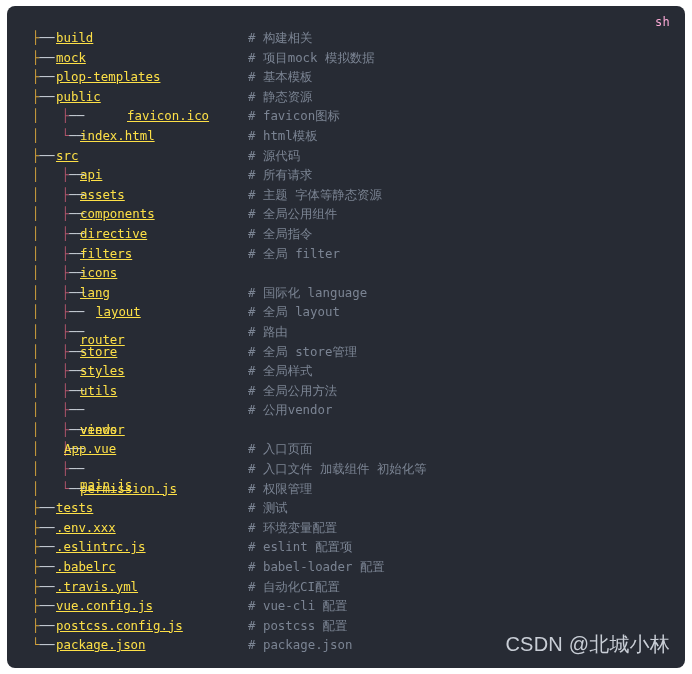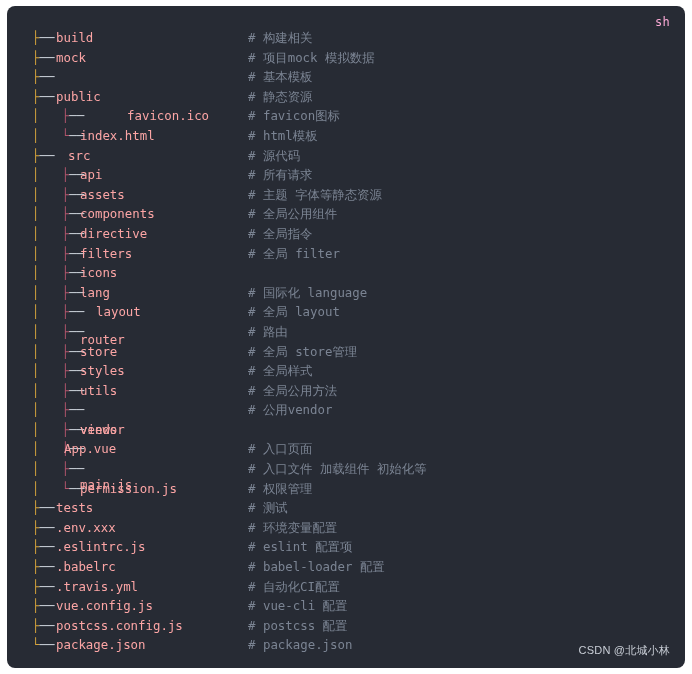--- a/index.html
+++ b/index.html
@@ -59,21 +59,22 @@
     left: 24px;
     top: 0;
     white-space: pre;
     letter-spacing: 0px;
   }
 
   .fname {
     position: absolute;
     top: 0;
     white-space: pre;
-    color: #fca5a5;
+    color: #fde047;
+    text-decoration: underline;
   }
 
   .comment {
     position: absolute;
     left: 240px;
     top: 0;
     white-space: pre;
     color: #7b8493;
     font-family: "DejaVu Sans Mono", "Liberation Mono", monospace;
   }
@@ -81,40 +82,40 @@
   
   .stem  { color: #d5a33c; }  
   .dash  { color: #c8cdd6; }  
   .tee2  { color: #b0556b; }  
 
   .watermark {
     position: absolute;
     right: 14px;
     bottom: 9px;
     font-family: "Liberation Sans", sans-serif;
-    font-size: 11px;
+    font-size: 20px;
     color: #c9ced6;
     letter-spacing: 0.2px;
   }
 </style>
 </head>
 <body>
 
 <div class="code-panel">
 
   <div class="lang-tag">sh</div>
 
   <div class="code-body" id="code-body">
       <div class="row"><span class="tree"><span class="stem">├</span><span class="dash">──</span></span><span class="fname" style="left: 48px;">build</span><span class="comment"># 构建相关</span></div>
       <div class="row"><span class="tree"><span class="stem">├</span><span class="dash">──</span></span><span class="fname" style="left: 48px;">mock</span><span class="comment"># 项目mock 模拟数据</span></div>
-      <div class="row"><span class="tree"><span class="stem">├</span><span class="dash">──</span></span><span class="comment"># 基本模板</span></div>
+      <div class="row"><span class="tree"><span class="stem">├</span><span class="dash">──</span></span><span class="fname" style="left: 48px;">plop-templates</span><span class="comment"># 基本模板</span></div>
       <div class="row"><span class="tree"><span class="stem">├</span><span class="dash">──</span></span><span class="fname" style="left: 48px;">public</span><span class="comment"># 静态资源</span></div>
       <div class="row"><span class="tree"><span class="stem">│   </span><span class="tee2">├</span><span class="dash">──</span></span><span class="fname" style="left: 72px; margin-left: 47px;">favicon.ico</span><span class="comment"># favicon图标</span></div>
       <div class="row"><span class="tree"><span class="stem">│   </span><span class="tee2">└</span><span class="dash">──</span></span><span class="fname" style="left: 72px;">index.html</span><span class="comment"># html模板</span></div>
-      <div class="row"><span class="tree"><span class="stem">├</span><span class="dash">──</span></span><span class="fname" style="left: 60px;">src</span><span class="comment"># 源代码</span></div>
+      <div class="row"><span class="tree"><span class="stem">├</span><span class="dash">──</span></span><span class="fname" style="left: 48px;">src</span><span class="comment"># 源代码</span></div>
       <div class="row"><span class="tree"><span class="stem">│   </span><span class="tee2">├</span><span class="dash">──</span></span><span class="fname" style="left: 72px;">api</span><span class="comment"># 所有请求</span></div>
       <div class="row"><span class="tree"><span class="stem">│   </span><span class="tee2">├</span><span class="dash">──</span></span><span class="fname" style="left: 72px;">assets</span><span class="comment"># 主题 字体等静态资源</span></div>
       <div class="row"><span class="tree"><span class="stem">│   </span><span class="tee2">├</span><span class="dash">──</span></span><span class="fname" style="left: 72px;">components</span><span class="comment"># 全局公用组件</span></div>
       <div class="row"><span class="tree"><span class="stem">│   </span><span class="tee2">├</span><span class="dash">──</span></span><span class="fname" style="left: 72px;">directive</span><span class="comment"># 全局指令</span></div>
       <div class="row"><span class="tree"><span class="stem">│   </span><span class="tee2">├</span><span class="dash">──</span></span><span class="fname" style="left: 72px;">filters</span><span class="comment"># 全局 filter</span></div>
       <div class="row"><span class="tree"><span class="stem">│   </span><span class="tee2">├</span><span class="dash">──</span></span><span class="fname" style="left: 72px;">icons</span></div>
       <div class="row"><span class="tree"><span class="stem">│   </span><span class="tee2">├</span><span class="dash">──</span></span><span class="fname" style="left: 72px;">lang</span><span class="comment"># 国际化 language</span></div>
       <div class="row"><span class="tree"><span class="stem">│   </span><span class="tee2">├</span><span class="dash">──</span></span><span class="fname" style="left: 88px;">layout</span><span class="comment"># 全局 layout</span></div>
       <div class="row"><span class="tree"><span class="stem">│   </span><span class="tee2">├</span><span class="dash">──</span></span><span class="fname" style="left: 72px; margin-top: 8px;">router</span><span class="comment"># 路由</span></div>
       <div class="row"><span class="tree"><span class="stem">│   </span><span class="tee2">├</span><span class="dash">──</span></span><span class="fname" style="left: 72px;">store</span><span class="comment"># 全局 store管理</span></div>

